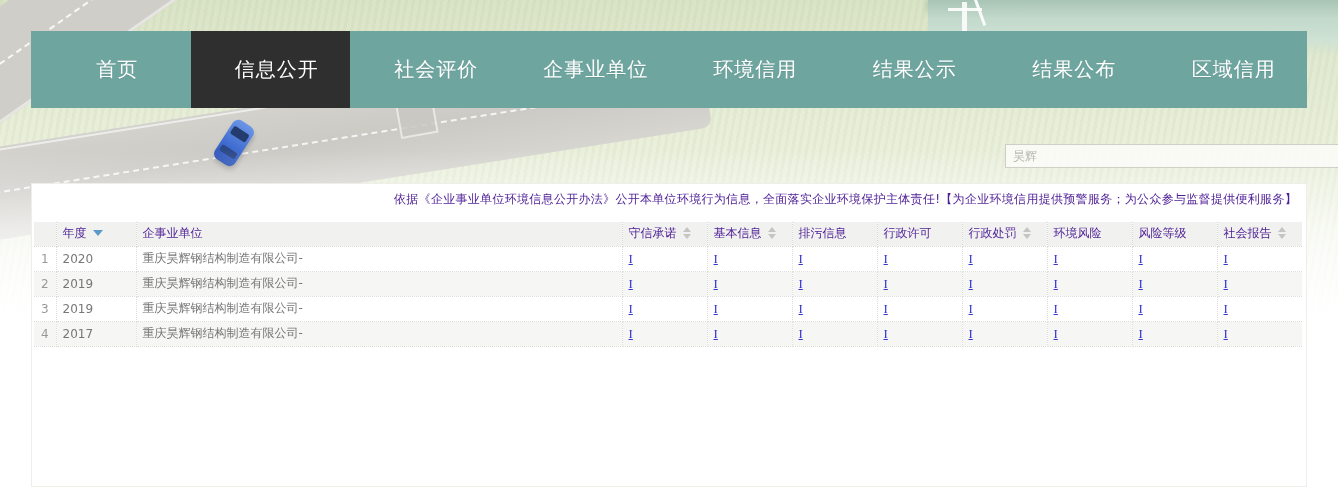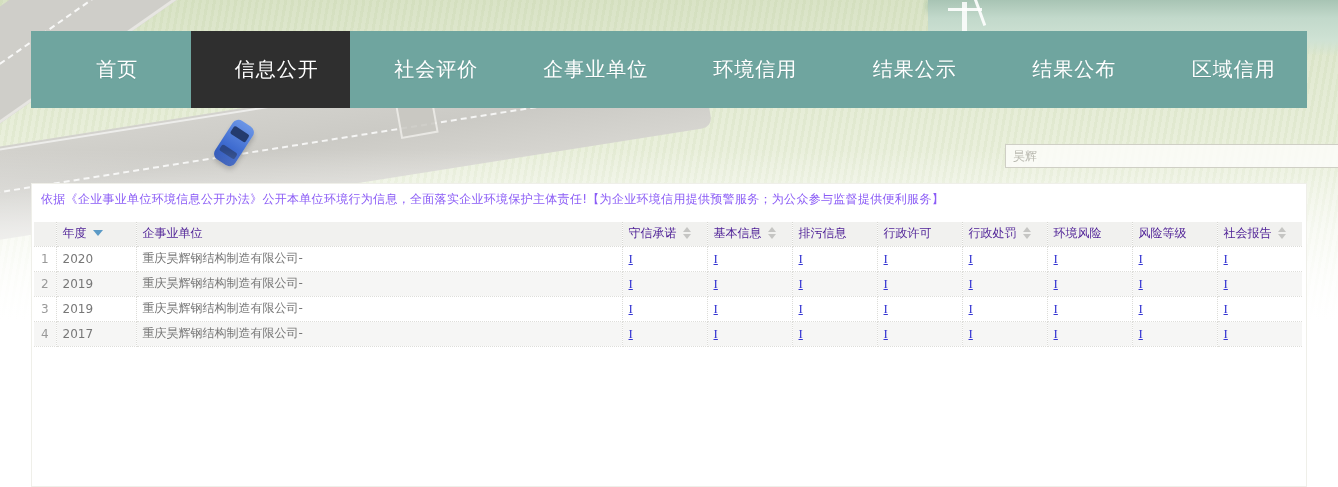--- a/index.html
+++ b/index.html
@@ -81,22 +81,22 @@
     position:absolute; left:10px; top:10px; width:3px; height:7px; background:#c99a5e;
     transform:rotate(-45deg); border-radius:1px;
   }
 
   
   .content {
     position:absolute; left:31px; top:183px; width:1276px; height:304px;
     background:#ffffff; border:1px solid #efefe9;
   }
   .notice {
-    padding:7px 9px 5px 9px; font-size:12px; color:#8b5cf6; letter-spacing:.3px;
-    white-space:nowrap; overflow:hidden;
+    padding:7px 9px 5px 9px; font-size:12px; color:#4c1d95; letter-spacing:.3px;
+    white-space:nowrap; overflow:hidden;text-align:right;
   }
 
   
   .tbl-wrap { margin:9px 2px 0 2px; }
   table { width:1268px; border-collapse:collapse; table-layout:fixed; font-size:12px; color:#777; }
   th {
     height:24px; background:#F1F1EF; font-weight:normal; text-align:left; color:#4c1d95;
     padding:0 2px 0 6px; border-right:1px dotted #d7d7d2; border-bottom:1px dotted #dcdcd8;
     white-space:nowrap; overflow:hidden;
   }

